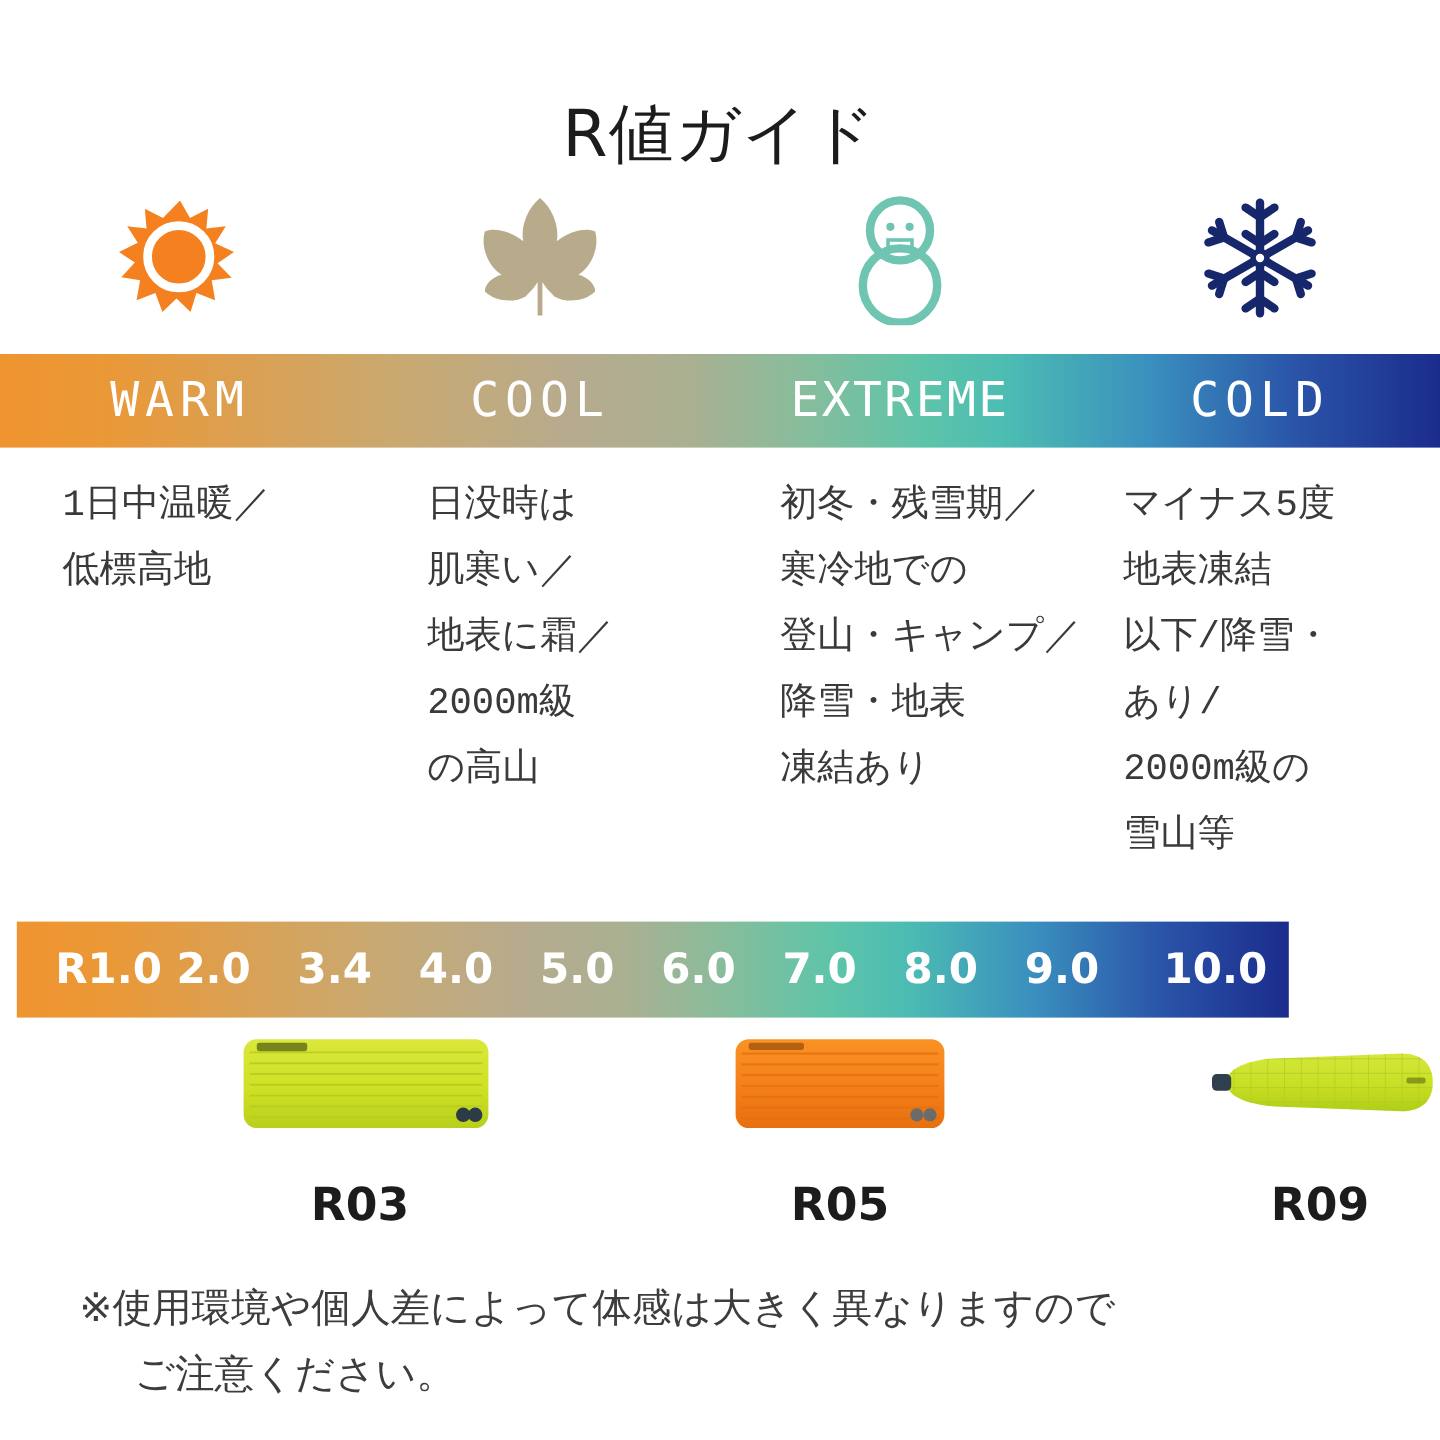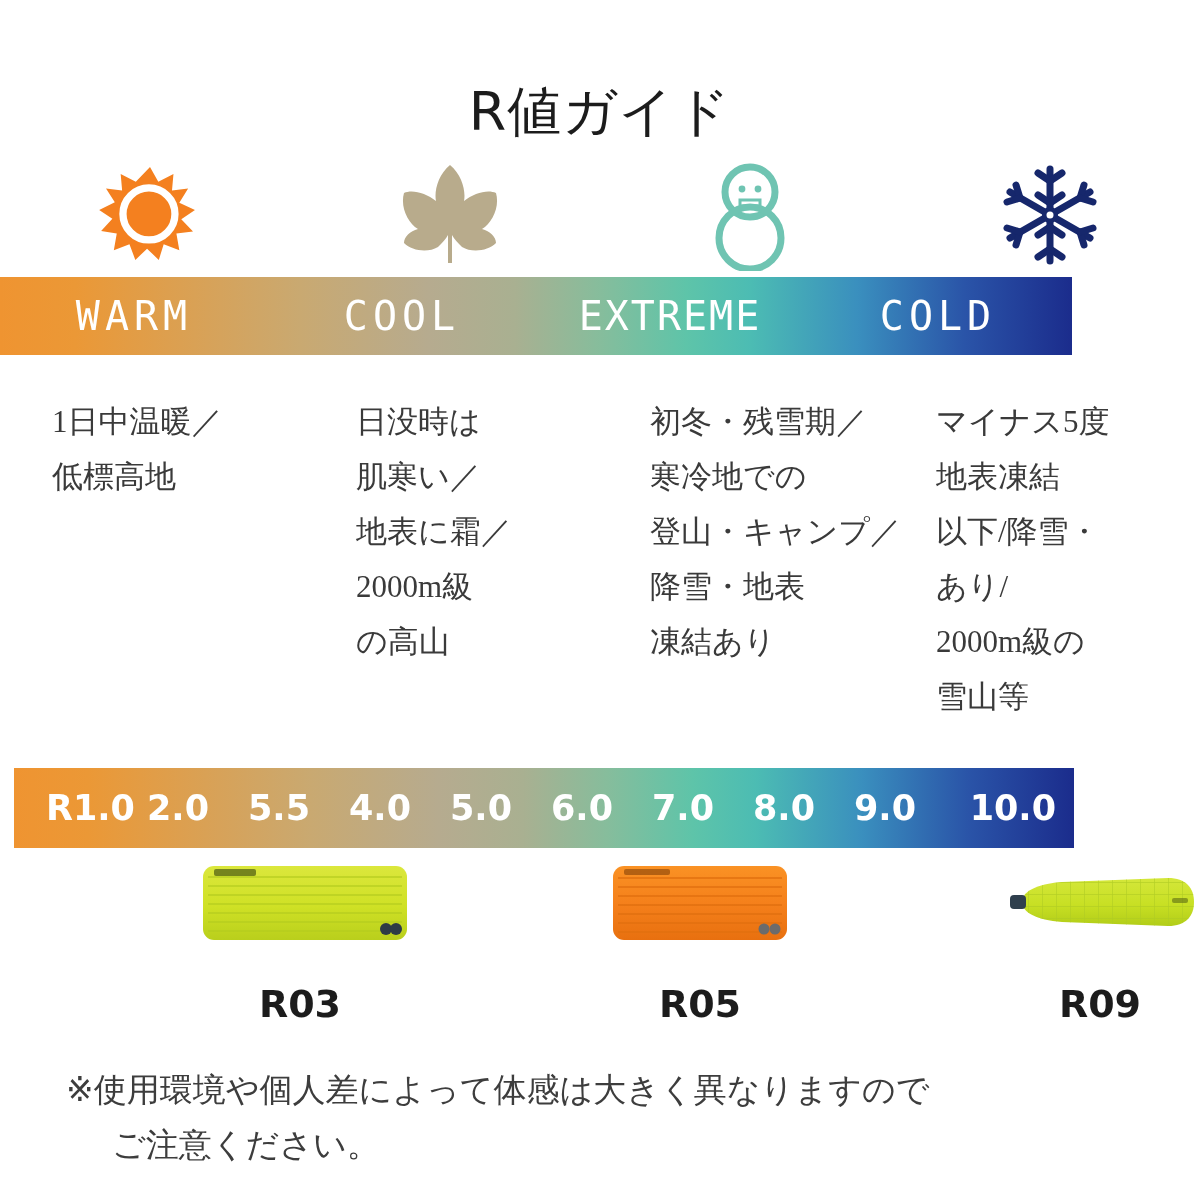--- a/index.html
+++ b/index.html
@@ -26,21 +26,21 @@
   
   .icon-row {
     position: absolute; top: 145px; left: 0; width: 1200px; height: 140px;
     display: flex;
   }
   .icon-cell { flex: 1 1 0; display: flex; align-items: center; justify-content: center; }
   .icon-cell svg { display: block; }
 
   
   .cat-band {
-    position: absolute; top: 277px; left: 0; width: 1072px; height: 78px;
+    position: absolute; top: 295px; left: 0; width: 1200px; height: 78px;
     background: linear-gradient(to right,
       #ef9431 0%,
       #eb9836 7%,
       #c9a971 28%,
       #b6ab8f 40%,
       #a9b091 48%,
       #86bd9c 56%,
       #5ec4a9 64%,
       #4cbcb3 70%,
       #3a8fbe 80%,
@@ -67,21 +67,21 @@
   .desc-cell {
     flex: 1 1 0;
     padding-left: 52px;
     padding-right: 8px;
   }
   .desc-cell .line {
     font-size: 31px;
     line-height: 55px;
     color: #3a3a3a;
     white-space: nowrap;
-    font-family: Liberation Serif, serif;
+    font-family: Liberation Mono, monospace;
   }
   .desc-cell.c2 { padding-left: 40px; }
   .desc-cell.c3 { padding-left: 30px; }
   .desc-cell.c4 { padding-left: 22px; }
 
   
   .scale-band {
     position: absolute; top: 768px; left: 14px; width: 1060px; height: 80px;
     background: linear-gradient(to right,
       #ef9431 0%,
@@ -257,21 +257,21 @@
       <div class="line">あり/</div>
       <div class="line">2000m級の</div>
       <div class="line">雪山等</div>
     </div>
 
   </div>
 
   <div class="scale-band">
     <div class="scale-tick first">R1.0</div>
     <div class="scale-tick">2.0</div>
-    <div class="scale-tick">5.5</div>
+    <div class="scale-tick">3.4</div>
     <div class="scale-tick">4.0</div>
     <div class="scale-tick">5.0</div>
     <div class="scale-tick">6.0</div>
     <div class="scale-tick">7.0</div>
     <div class="scale-tick">8.0</div>
     <div class="scale-tick">9.0</div>
     <div class="scale-tick last">10.0</div>
   </div>
 
   <div class="product-row">

